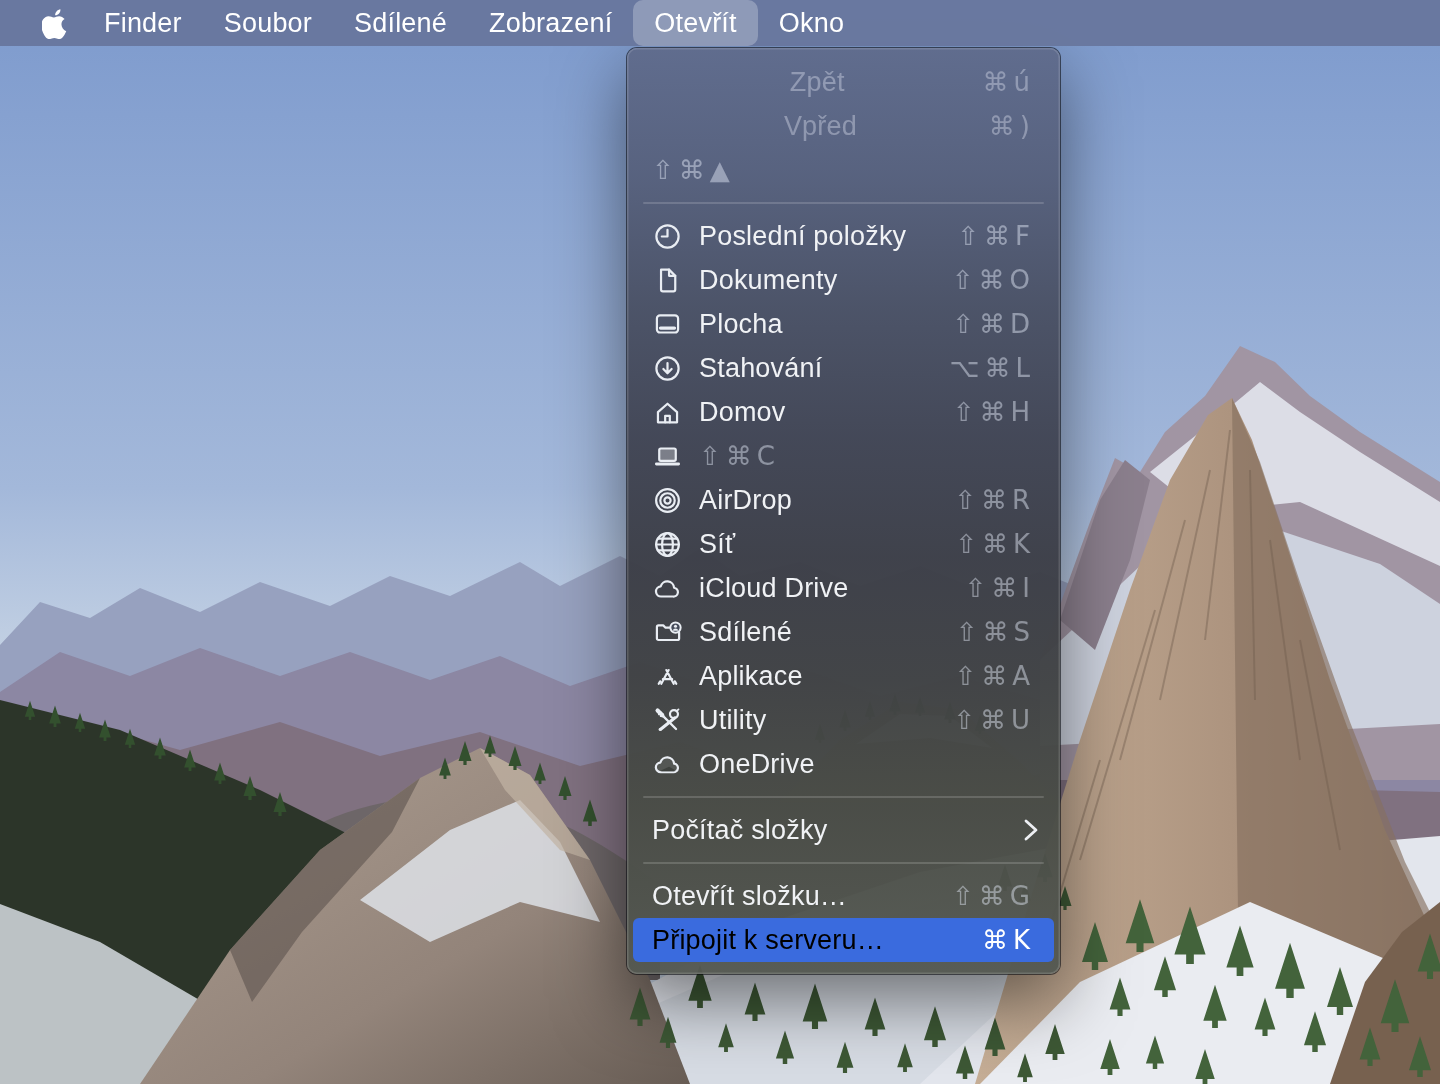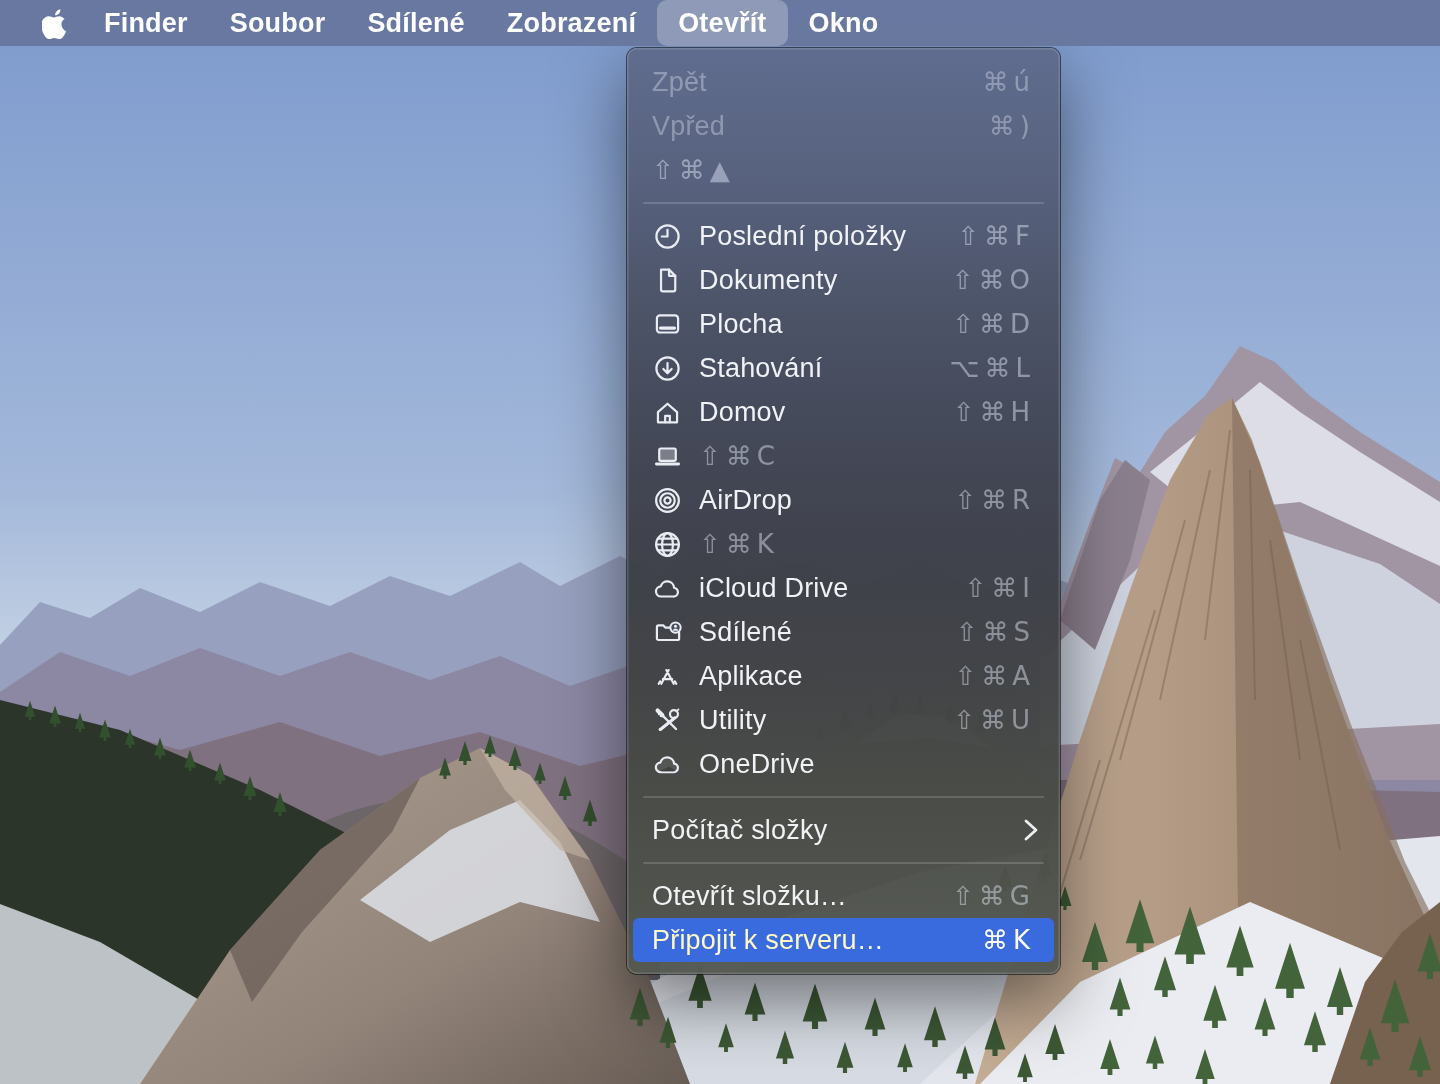--- a/index.html
+++ b/index.html
@@ -5,22 +5,22 @@
   html,body{margin:0;padding:0;}
   body{font-family:"Liberation Sans","DejaVu Sans",sans-serif;-webkit-font-smoothing:antialiased;}
   .screen{position:relative;width:1440px;height:1084px;overflow:hidden;background:#8fa6cf;}
   .wallpaper{position:absolute;inset:0;display:block;}
 
   
   .menubar{position:absolute;top:0;left:0;right:0;height:46px;background:rgba(104,119,158,.97);
     display:flex;align-items:center;color:#fff;font-size:27px;z-index:5;}
   .apple{margin:0 14px 0 42px;display:flex;align-items:center;}
   .mb-item{padding:0 21px;height:46px;display:flex;align-items:center;border-radius:10px;
-    font-weight:700;letter-spacing:.2px;white-space:nowrap;}
-  .mb-item.bold{font-weight:700;}
+    font-weight:400;letter-spacing:.2px;white-space:nowrap;}
+  .mb-item.bold{font-weight:400;}
   .mb-item.active{background:rgba(255,255,255,.25);text-align:right;}
 
   
   .dropdown{position:absolute;left:627px;top:48px;width:433px;z-index:4;border-radius:10px;
     padding:12px 0;box-sizing:border-box;
     background:linear-gradient(180deg,
       rgba(95,107,140,.97) 0%,
       rgba(86,96,124,.97) 14%,
       rgba(74,81,101,.97) 28%,
       rgba(65,69,84,.97) 42%,
@@ -30,23 +30,23 @@
       rgba(84,88,81,.97) 100%);
     box-shadow:0 0 0 1px rgba(12,14,18,.6), inset 0 0 0 1.5px rgba(255,255,255,.14),
       0 26px 70px rgba(0,0,0,.5);}
   .row{height:44px;display:flex;align-items:center;padding:0 25px;font-size:27px;color:#F0F2F5;
     letter-spacing:.2px;box-sizing:border-box;}
   .row .ic{width:34px;min-width:34px;height:34px;margin:0 15px 0 -2px;display:flex;
     align-items:center;justify-content:center;}
   .label{flex:1;white-space:nowrap;}
   .short{font-family:"DejaVu Sans",sans-serif;font-size:26px;color:rgba(233,239,252,.45);
     letter-spacing:5px;white-space:nowrap;}
-  .row.disabled .label,.row.disabled .short{color:rgba(240,244,255,.35);}
+  .row.disabled .label,.row.disabled .short{color:rgba(240,244,255,.35);text-align:center;}
   .row.selected{background:#3A6BDE;border-radius:6px;margin:0 6px;padding:0 19px;}
-  .row.selected .label{color:#fef9c3;}
+  .row.selected .label{color:#000000;}
   .row.selected .short{color:#fff;}
   .sep{height:2px;margin:10px 16px;background:rgba(255,255,255,.16);border-radius:1px;}
   .chev{display:flex;align-items:center;margin-right:-4px;}
 
   .ic svg{stroke:#E9EDF3;stroke-width:1.7;fill:none;stroke-linecap:round;stroke-linejoin:round;}
 </style>
 </head>
 <body>
 
 <div class="screen">
@@ -285,20 +285,21 @@
       <span class="short">⇧⌘R</span>
     </div>
     <div class="row">
       <span class="ic">
         <svg width="31" height="31" viewBox="0 0 24 24" stroke-width="1.5">
             <circle cx="12" cy="12" r="8.8"></circle>
             <ellipse cx="12" cy="12" rx="4.2" ry="8.8"></ellipse>
             <path d="M3.2 12 H20.8 M4.5 7.4 H19.5 M4.5 16.6 H19.5"></path>
           </svg>
         </span>
+      <span class="label">Síť</span>
       <span class="short">⇧⌘K</span>
     </div>
     <div class="row">
       <span class="ic">
         <svg width="31" height="31" viewBox="0 0 24 24">
             <path d="M7.3 18.2 a3.9 3.9 0 0 1 -.6 -7.8 a5.3 5.3 0 0 1 10.4 1 a3.4 3.4 0 0 1 -.9 6.8 Z"></path>
           </svg>
         </span>
       <span class="label">iCloud Drive</span>
       <span class="short">⇧⌘I</span>

